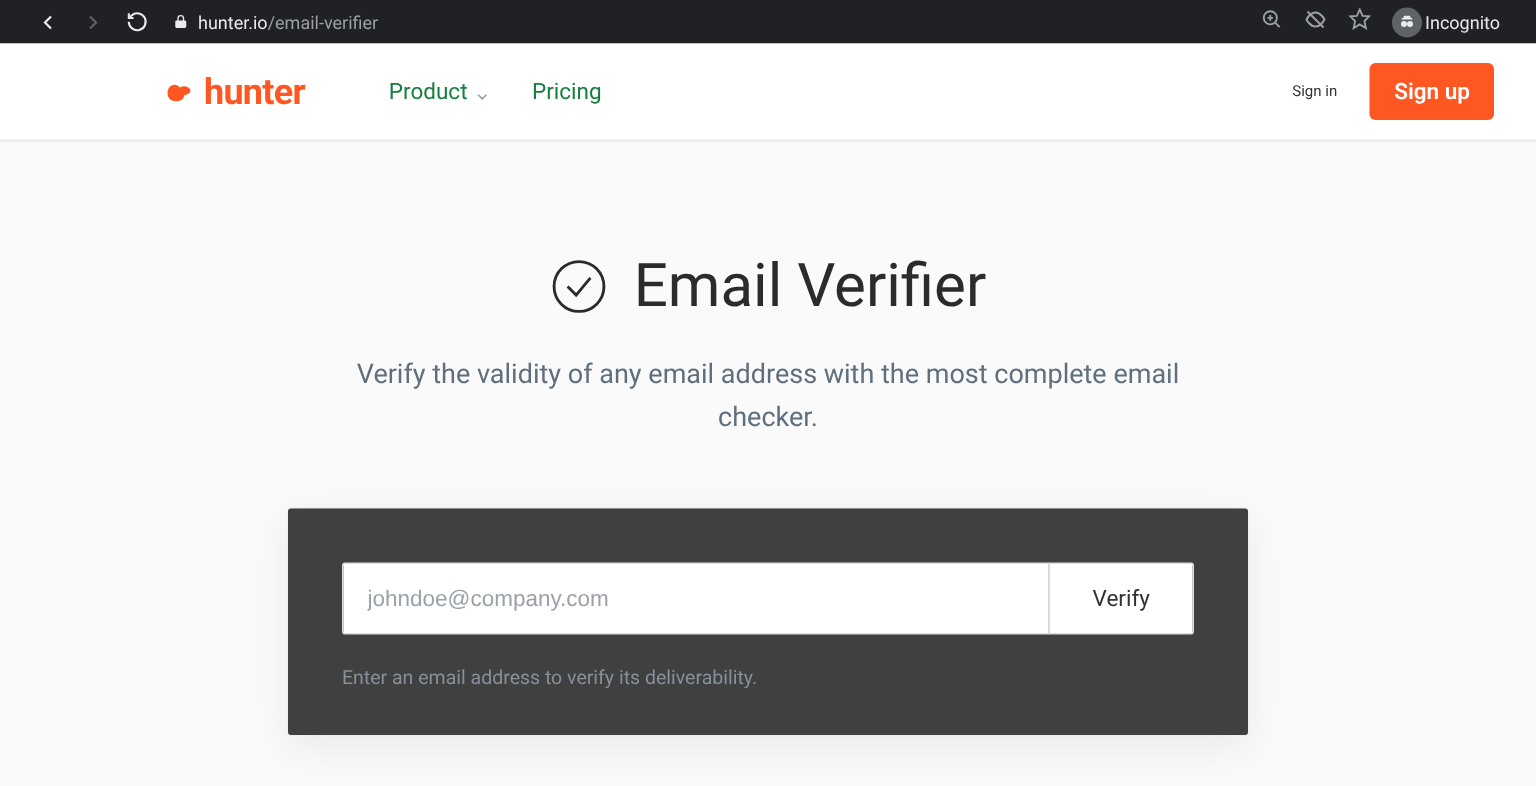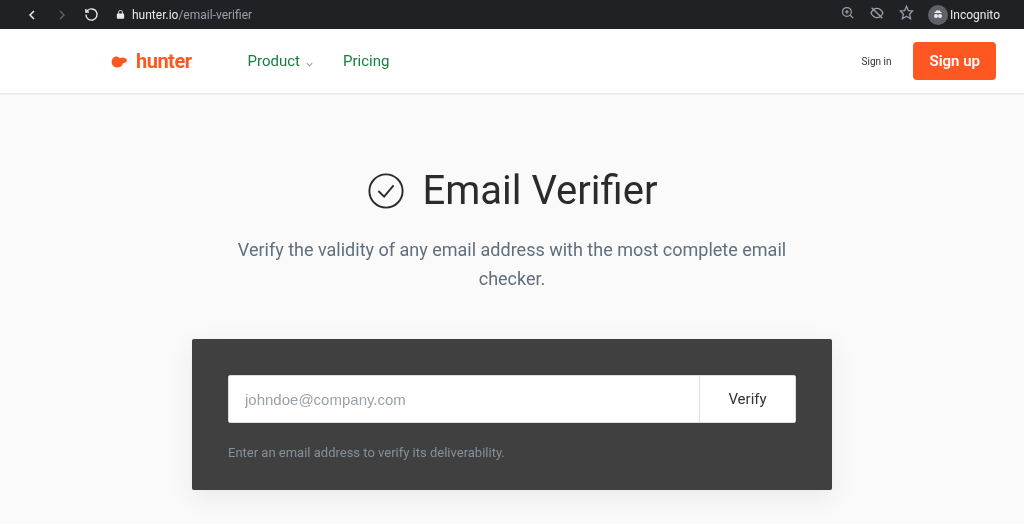--- a/index.html
+++ b/index.html
@@ -13,21 +13,21 @@
     .addr-bar { flex: 1; display: flex; align-items: center; background: transparent; color: #e8eaed; font-size: 12px; padding: 0 4px; gap: 6px; }
     .lock-icon { display: flex; align-items: center; }
     .url-domain { color: #e8eaed; }
     .url-path { color: #9aa0a6; }
     .right-icons { display: flex; align-items: center; gap: 14px; color: #9aa0a6; }
     .incognito-pill { display: flex; align-items: center; gap: 2px; color: #e8eaed; font-size: 12px; }
     .incognito-circ { width: 20px; height: 20px; border-radius: 50%; background: #5f6368; display: flex; align-items: center; justify-content: center; }
 
     
     .topnav { height: 65px; background: #fff; border-bottom: 1px solid #e9e9e9; display: flex; align-items: center; padding: 0 28px 0 108px; }
-    .logo { display: flex; align-items: center; gap: 6px; color: #ff5722; font-weight: 700; font-size: 20px; letter-spacing: -0.5px; margin-right: 56px; }
+    .logo { display: flex; align-items: center; gap: 6px; color: #ff5722; font-weight: 700; font-size: 24px; letter-spacing: -0.5px; margin-right: 56px; }
     .logo-mark { display: inline-flex; align-items: center; }
     .nav-links { display: flex; align-items: center; gap: 28px; color: #333; font-size: 15px; }
     .nav-link { cursor: pointer; display: flex; align-items: flex-end; gap: 4px; color: #15803d; }
     .chev { display: inline-flex; align-items: center; color: #6a6a6a; }
     .nav-right { margin-left: auto; display: flex; align-items: center; gap: 22px; }
     .signin { color: #333; font-size: 10px; cursor: pointer; }
     .signup-btn { background: #ff5722; color: #fff; padding: 10px 16px; font-size: 15px; font-weight: 600; border-radius: 4px; cursor: pointer; }
 
     
     .page { background: #fafafa; height: calc(524px - 29px - 65px); position: relative; border-top: 1px solid #f0f0f0; }

